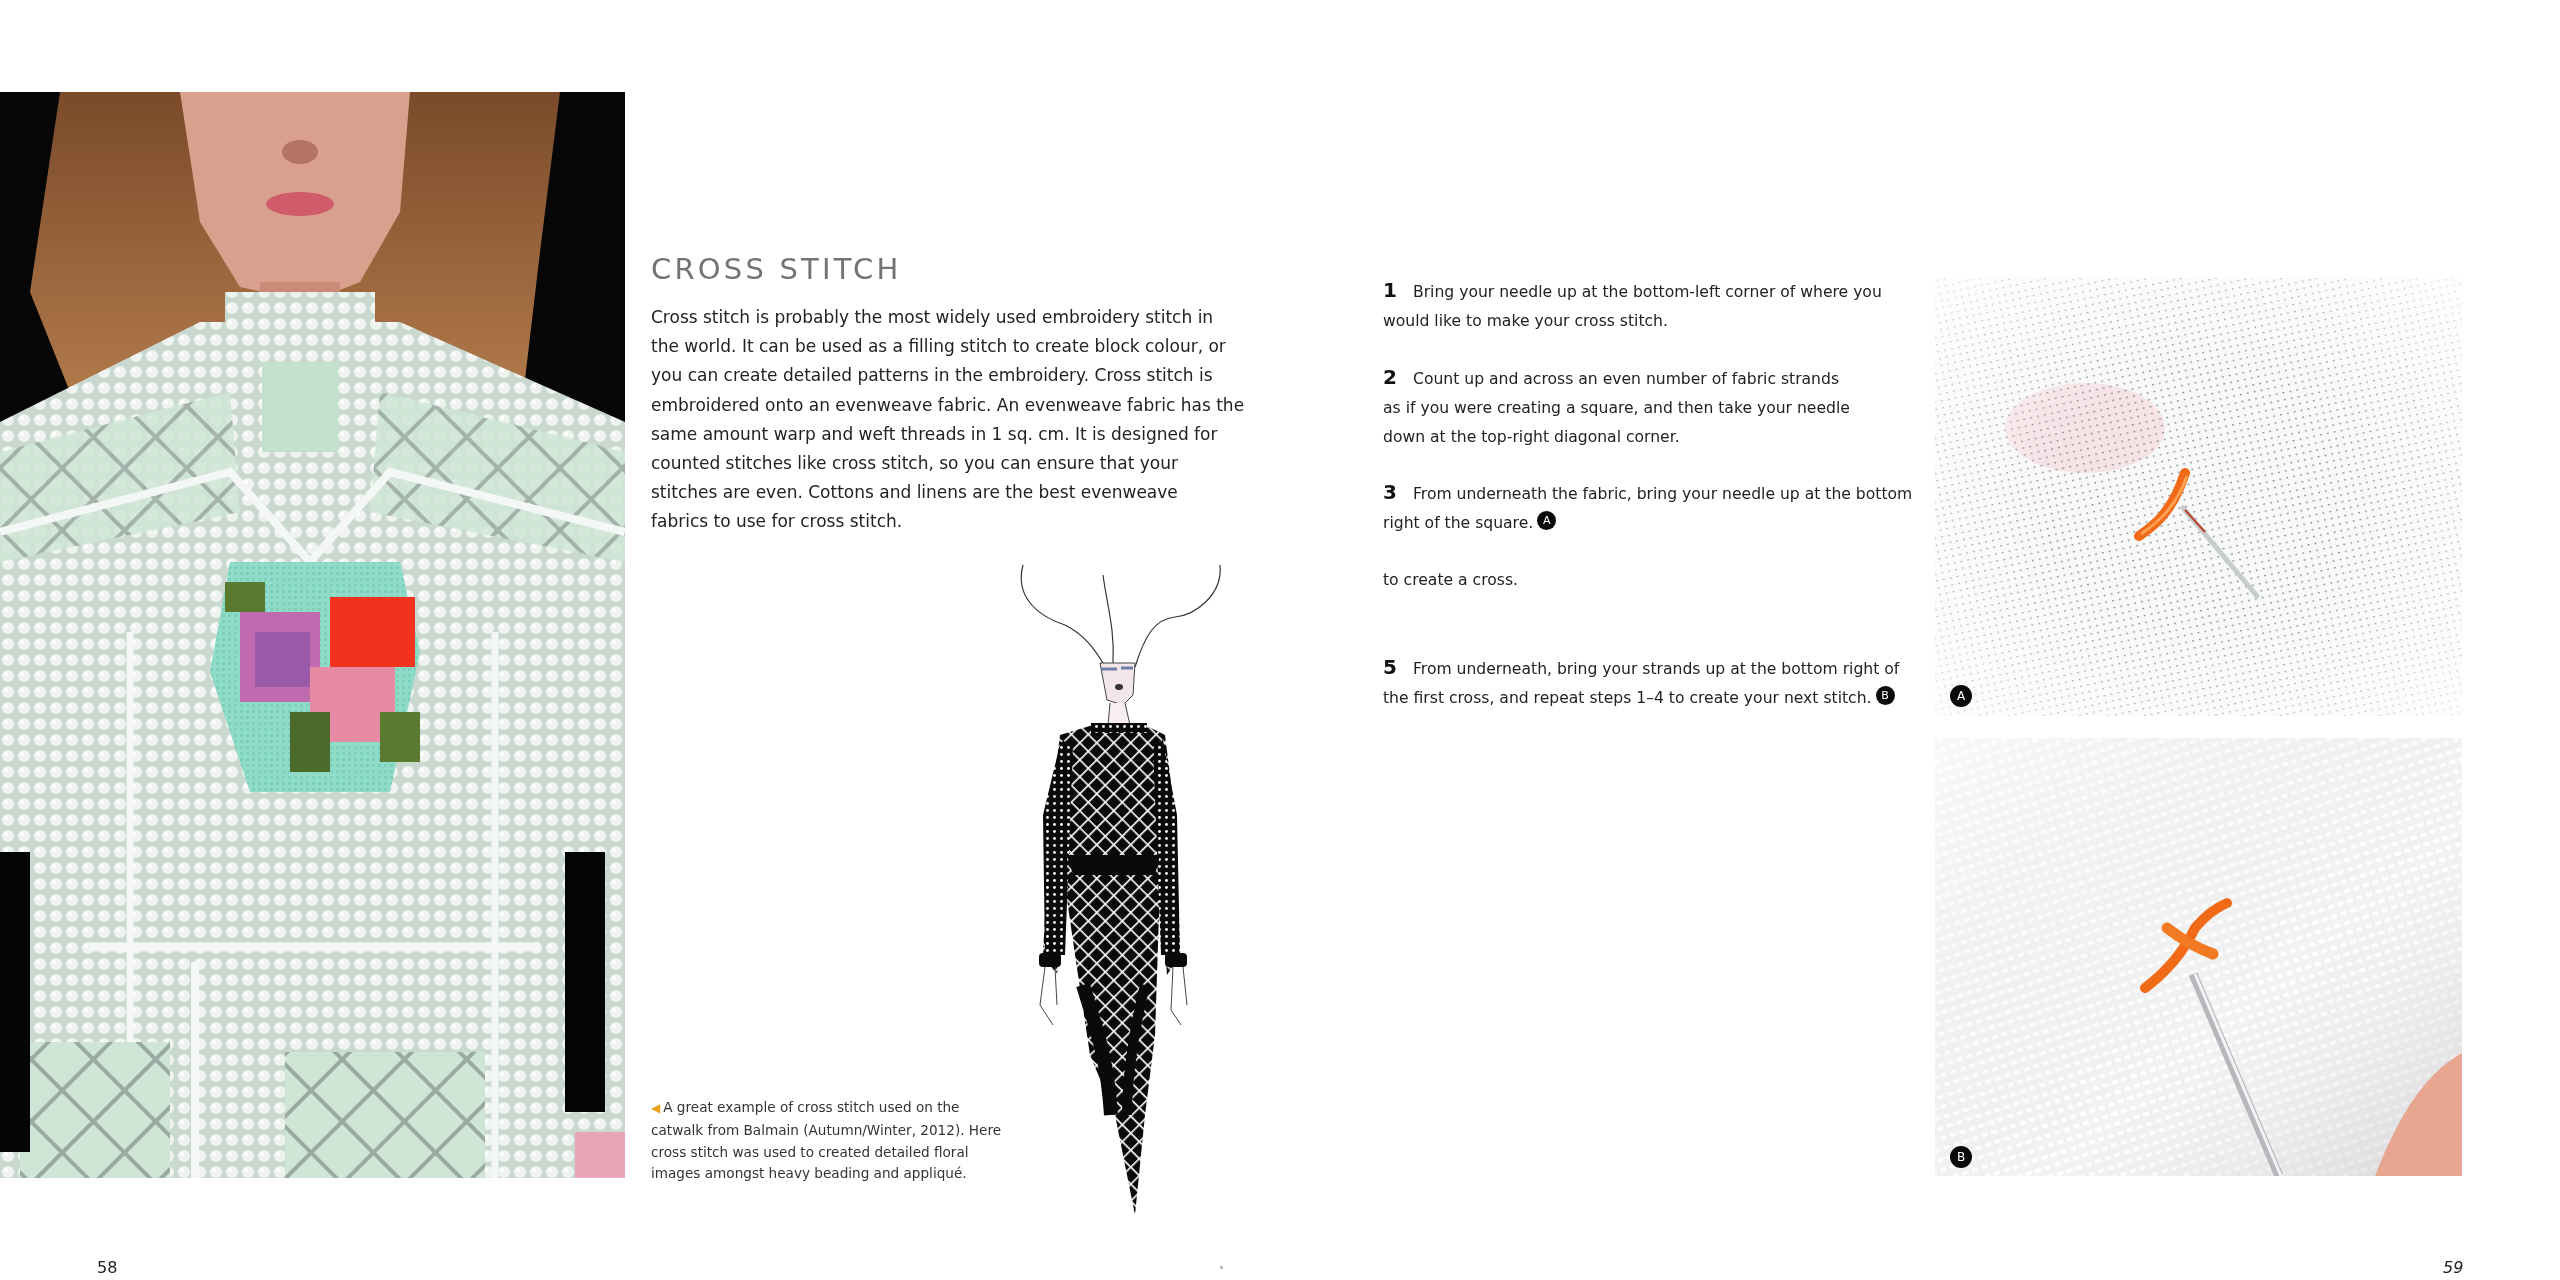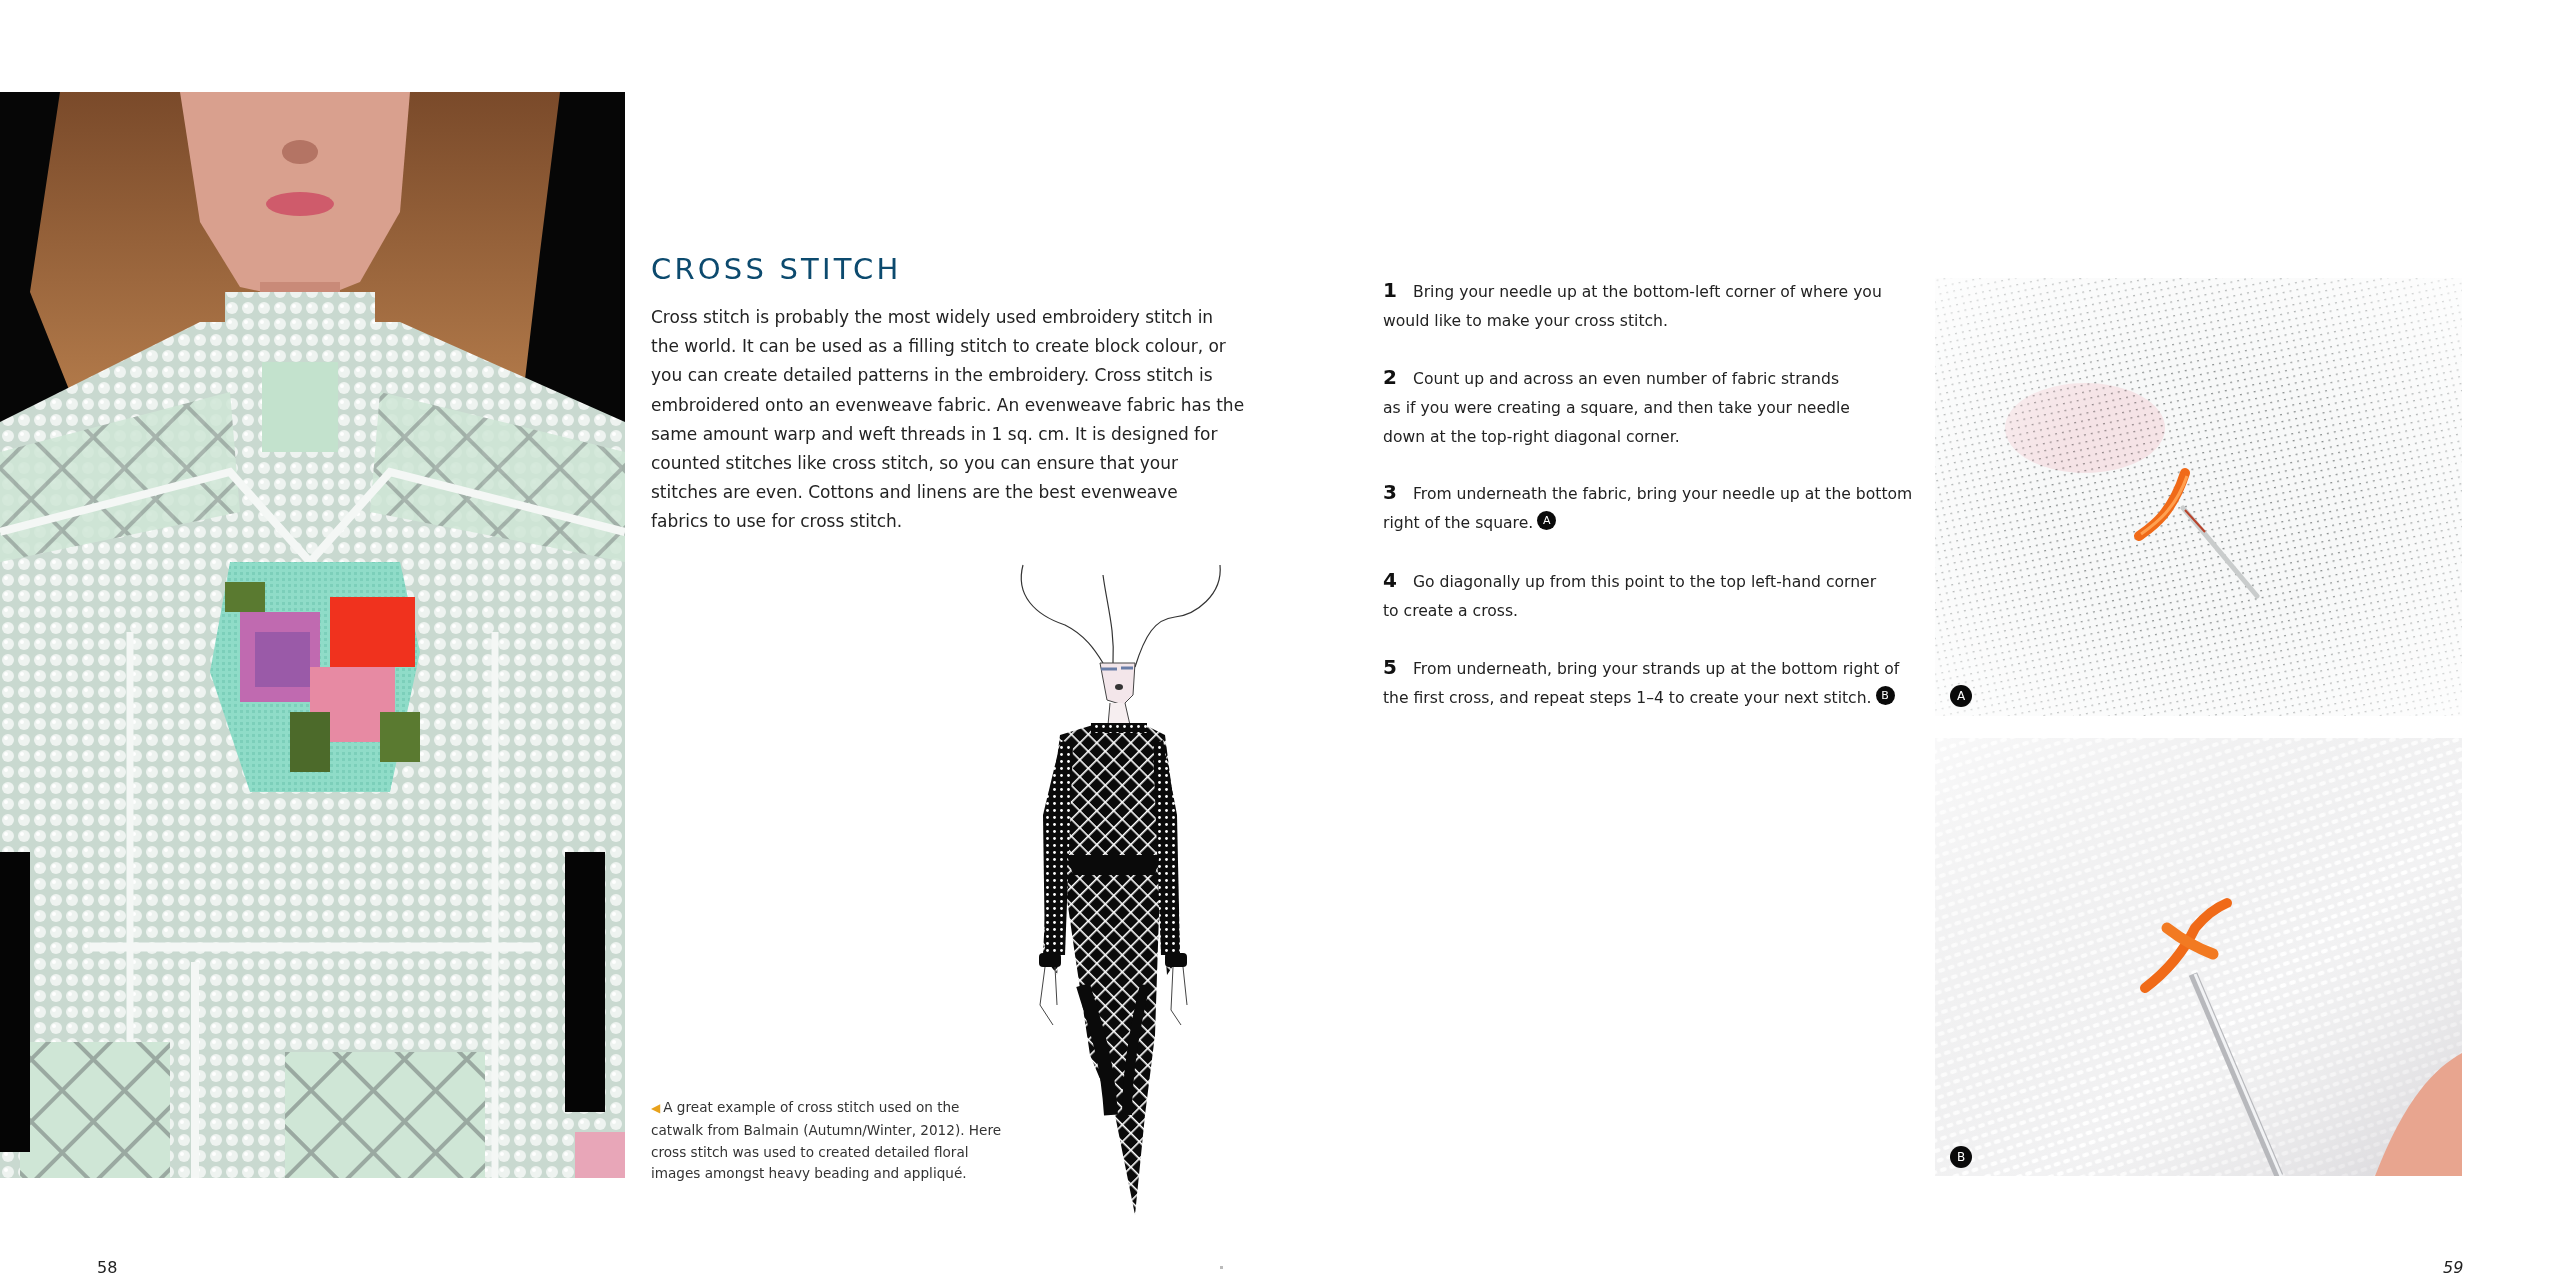--- a/index.html
+++ b/index.html
@@ -14,21 +14,21 @@
   #photo-left {
     left: 0; top: 92px; width: 625px; height: 1086px; overflow: hidden;
     background: #050505;
   }
   #photo-left svg { display: block; }
 
   
   #heading {
     left: 651px; top: 252px; margin: 0;
     font-family: "DejaVu Sans", sans-serif; font-weight: 400;
-    font-size: 29px; letter-spacing: 3.2px; color: #0c4a6e;
+    font-size: 29px; letter-spacing: 3.2px; color: #737373;
   }
   #intro {
     left: 651px; top: 303px; width: 530px; margin: 0;
     font-size: 17px; line-height: 29.2px; color: #222;
   }
   #intro span { display: block; white-space: nowrap; }
 
   
   #sketch { left: 995px; top: 555px; width: 230px; height: 675px; }
 
@@ -206,21 +206,20 @@
   <span class="line">as if you were creating a square, and then take your needle</span>
   <span class="line">down at the top-right diagonal corner.</span>
 </div>
 
 <div class="abs step" style="top:478px;">
   <span class="line"><span class="num">3</span><span>From underneath the fabric, bring your needle up at the bottom</span></span>
   <span class="line"><span>right of the square.</span><span class="badge">A</span></span>
 </div>
 
 <div class="abs step" style="top:566px;">
-  <span class="line"><span class="num">4</span><span>Go diagonally up from this point to the top left-hand corner</span></span>
   <span class="line">to create a cross.</span>
 </div>
 
 <div class="abs step" style="top:653px;">
   <span class="line"><span class="num">5</span><span>From underneath, bring your strands up at the bottom right of</span></span>
   <span class="line"><span>the first cross, and repeat steps 1–4 to create your next stitch.</span><span class="badge">B</span></span>
 </div>
 
 <div id="photo-a" class="abs photo-r">
   <svg width="527" height="438" viewBox="0 0 527 438">

